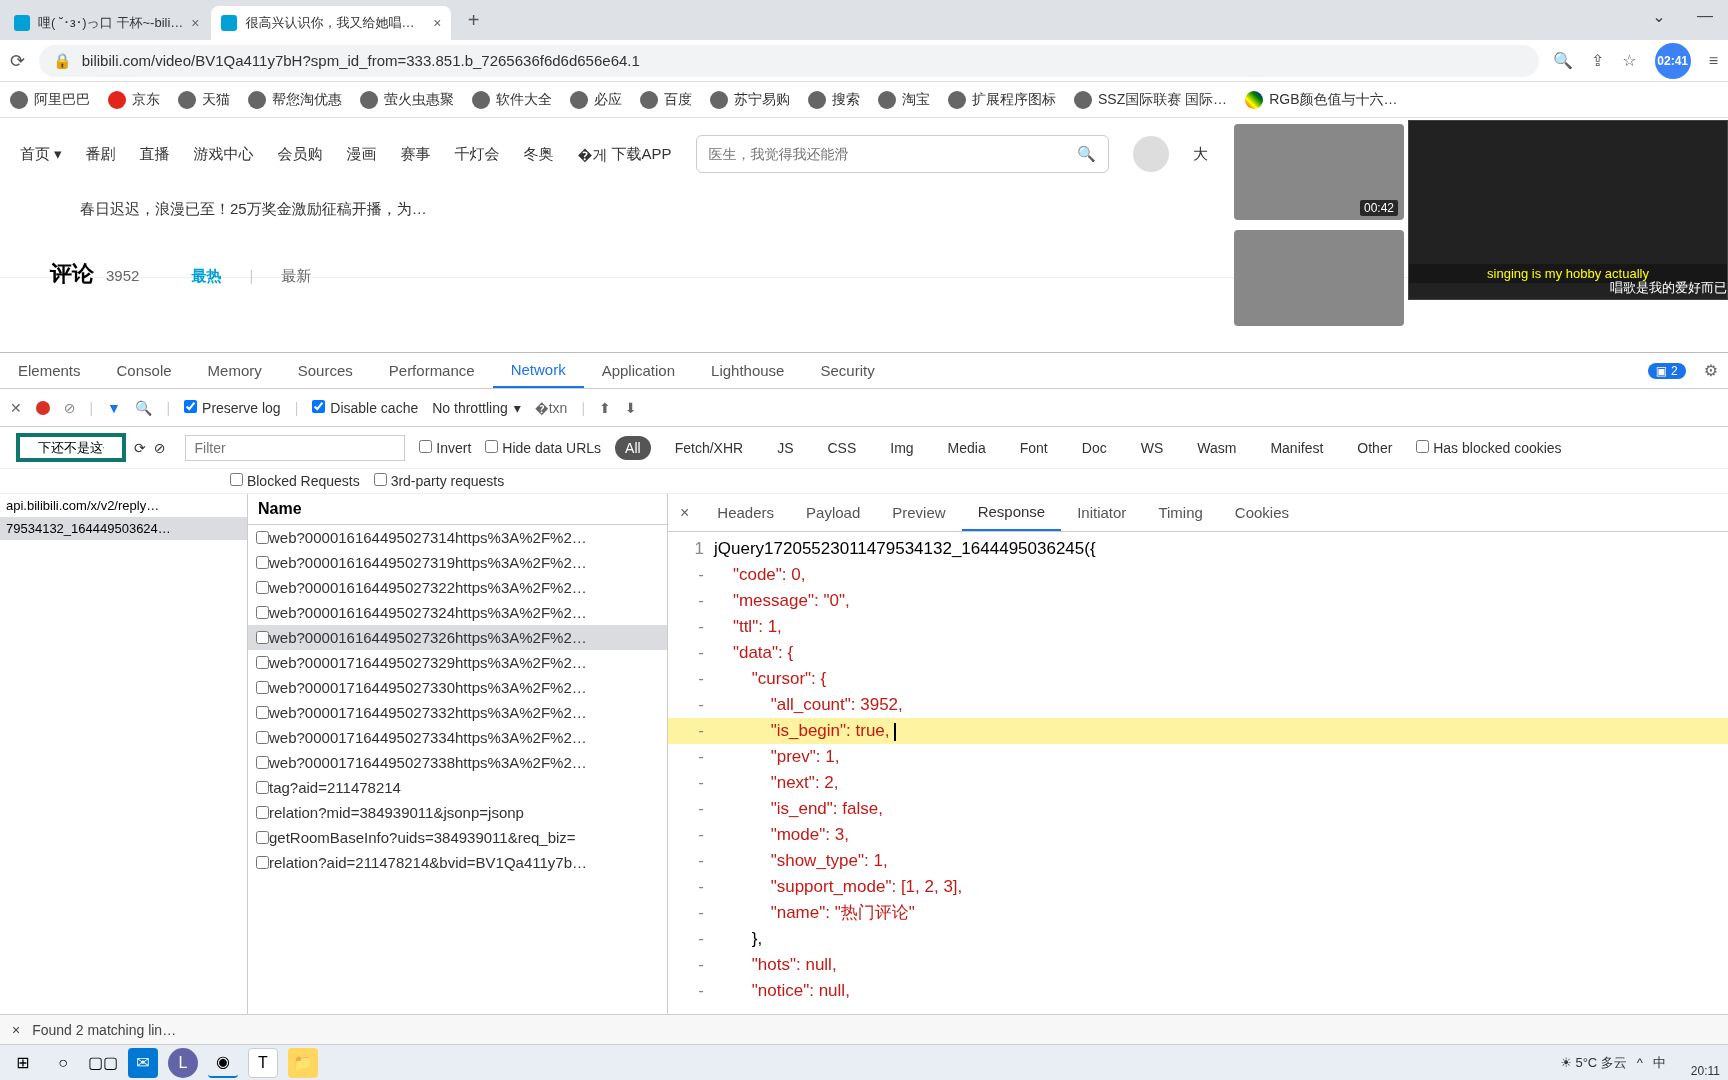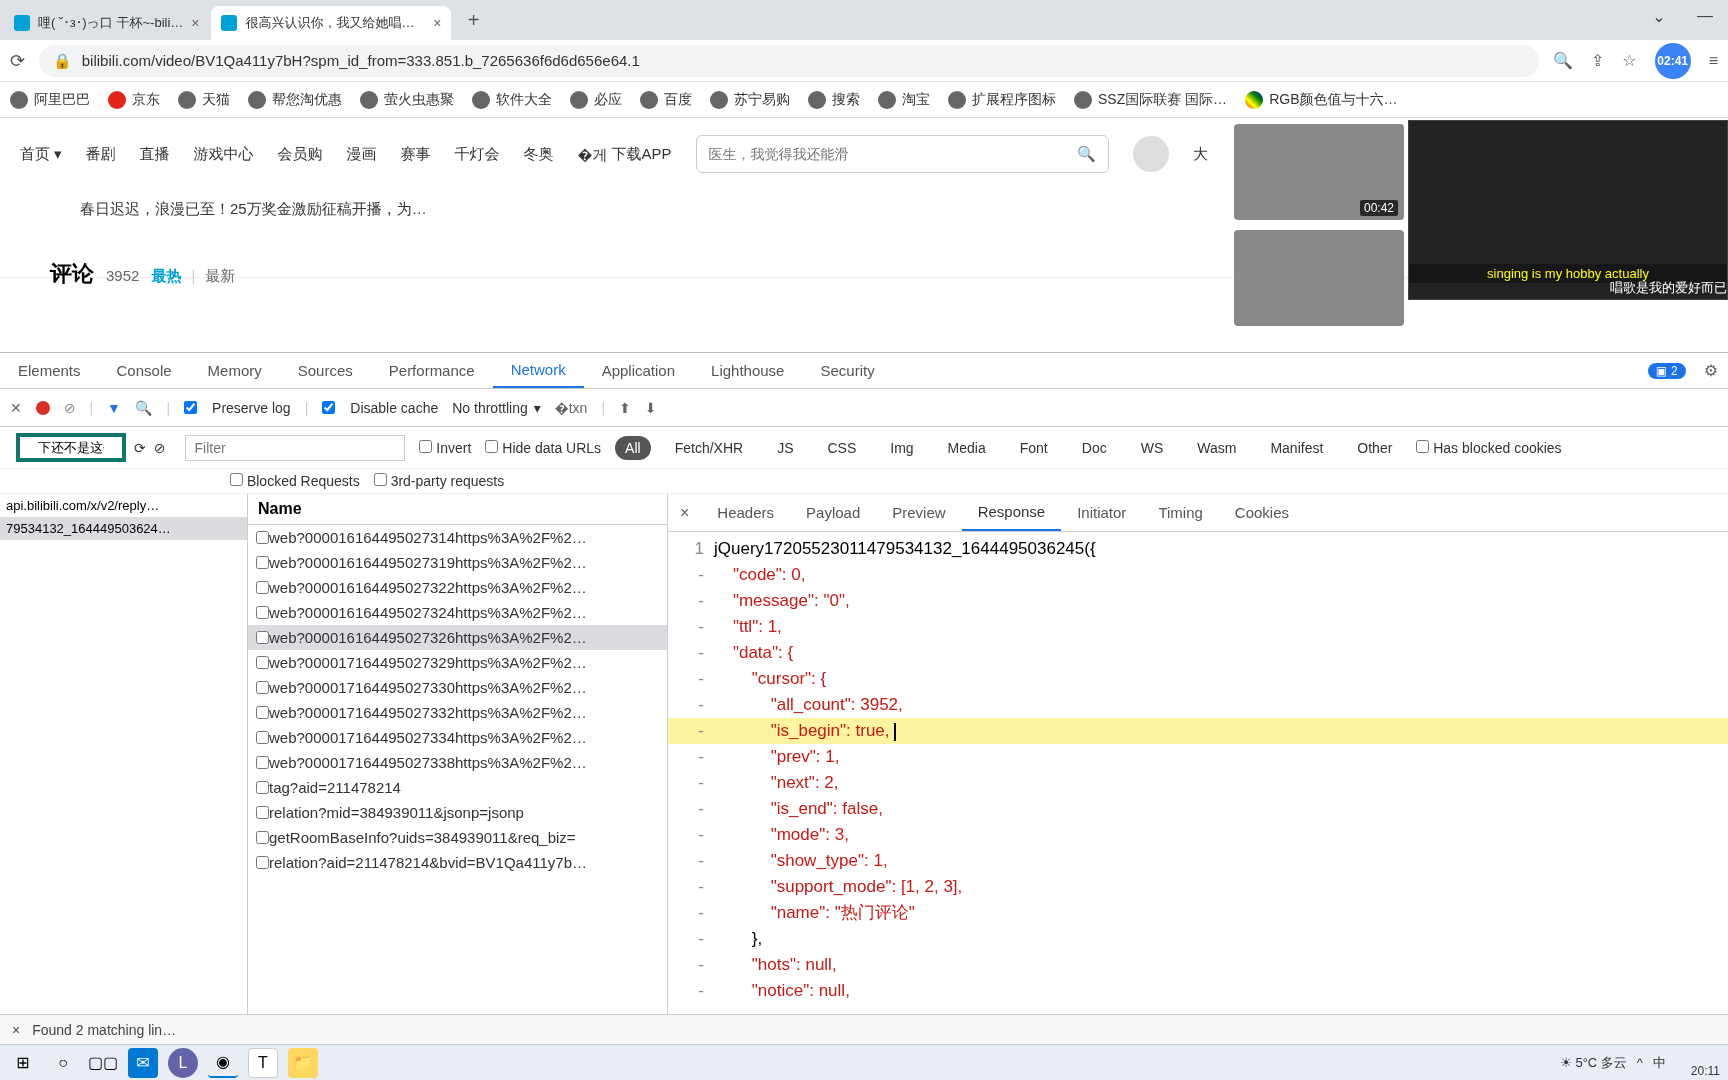--- a/index.html
+++ b/index.html
@@ -26,21 +26,21 @@
 .page-left{flex:1;padding:8px 20px;}
 .site-header{height:56px;display:flex;align-items:center;gap:24px;font-size:15px;color:#333;}
 .site-header .sitem{display:flex;align-items:center;gap:4px;cursor:pointer;}
 .site-search{flex:1;max-width:420px;height:38px;border:1px solid #ccc;border-radius:6px;display:flex;align-items:center;padding:0 12px;color:#888;}
 .site-search input{border:none;outline:none;flex:1;font-size:14px;background:transparent;}
 .site-search .sicon{color:#666;}
 .banner-text{margin-top:18px;font-size:15px;color:#333;margin-left:60px;}
 .comments-hdr{display:flex;align-items:baseline;gap:12px;margin-top:40px;margin-left:30px;}
 .comments-hdr .lbl{font-size:22px;font-weight:600;}
 .comments-hdr .cnt{font-size:15px;color:#666;}
-.comments-hdr .sort{font-size:15px;color:#666;display:flex;gap:10px;}
+.comments-hdr .sort{margin-left:40px;font-size:15px;color:#666;display:flex;gap:28px;}
 .comments-hdr .sort .active{color:#00a1d6;font-weight:600;}
 .page-right{width:500px;padding:6px;}
 .thumb{display:flex;gap:10px;margin-bottom:10px;}
 .thumb .img{width:170px;height:96px;background:#888;border-radius:4px;position:relative;}
 .thumb .img .dur{position:absolute;right:6px;bottom:4px;background:rgba(0,0,0,.7);color:#fff;font-size:12px;padding:1px 4px;border-radius:2px;}
 .thumb .meta{flex:1;font-size:14px;color:#333;}
 .thumb .meta .up{font-size:12px;color:#888;margin-top:6px;}
 .pip{position:absolute;right:0;top:120px;width:320px;height:180px;background:#222;border:1px solid #444;z-index:50;}
 .pip .cap{position:absolute;bottom:16px;left:0;right:0;text-align:center;color:#ff0;font-size:13px;background:rgba(0,0,0,.3);padding:2px;}
 .pip .cap2{position:absolute;bottom:2px;left:0;right:0;text-align:right;color:#fff;font-size:13px;}
@@ -50,21 +50,21 @@
 .dt-tabs .t{padding:0 18px;height:100%;display:flex;align-items:center;font-size:15px;color:#555;cursor:pointer;}
 .dt-tabs .t.active{color:#1a73e8;border-bottom:2px solid #1a73e8;}
 .dt-tabs .spacer{flex:1;}
 .dt-tabs .badge{background:#1a73e8;color:#fff;border-radius:10px;padding:1px 8px;font-size:12px;margin-right:8px;display:flex;align-items:center;gap:4px;}
 .dt-tabs .gear{padding:0 10px;color:#666;}
 .dt-toolbar{height:38px;display:flex;align-items:center;gap:14px;padding:0 10px;border-bottom:1px solid #ccc;font-size:14px;color:#333;}
 .dt-toolbar .rec{width:14px;height:14px;border-radius:50%;background:#d93025;}
 .dt-toolbar .stop{color:#888;}
 .dt-toolbar .icon{color:#666;cursor:pointer;}
 .dt-toolbar .icon.active{color:#1a73e8;}
-.dt-toolbar label{display:flex;align-items:center;gap:15px;}
+.dt-toolbar label{display:flex;align-items:flex-start;gap:5px;}
 .dt-filterrow{display:flex;align-items:center;gap:14px;padding:4px 10px;font-size:14px;color:#333;border-bottom:1px solid #eee;flex-wrap:wrap;}
 .dt-filterrow input.filter{width:220px;border:1px solid #ccc;padding:4px 8px;font-size:14px;color:#888;}
 .dt-filterrow .chip{padding:4px 10px;border-radius:12px;cursor:pointer;}
 .dt-filterrow .chip.active{background:#555;color:#fff;}
 .dt-sidebar-hdr{display:flex;gap:8px;align-items:center;padding:2px 6px;}
 .dt-sidebar-hdr input{border:4px solid #0f766e;padding:3px 18px;font-size:13px;width:110px;}
 .dt-body{flex:1;display:flex;min-height:0;}
 .dt-left1{width:248px;border-right:1px solid #ccc;font-size:13px;}
 .dt-left1 .row{padding:4px 6px;white-space:nowrap;overflow:hidden;text-overflow:ellipsis;}
 .dt-left1 .row.sel{background:#dadce0;}

